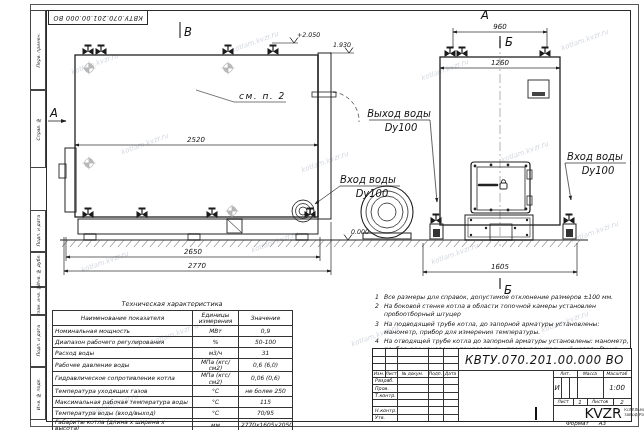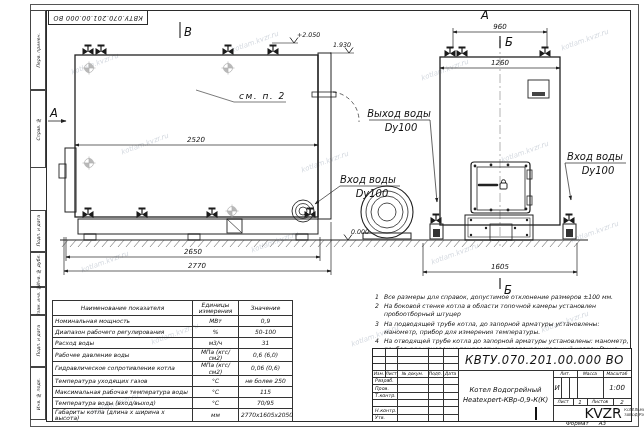--- a/index.html
+++ b/index.html
@@ -366,20 +366,21 @@
     </g>
     <g>
       <text class="lbl" x="595" y="160">Вход воды</text>
       <text class="lbl" x="598" y="174">Dy100</text>
       <line x1="565" y1="163" x2="626" y2="163" stroke="#222" stroke-width="0.7"></line>
       <line x1="565" y1="163" x2="571" y2="200" stroke="#222" stroke-width="0.7" marker-end="url(#arr)"></line>
     </g>
   </svg>
 
   <div class="tt">
+    <div class="tt-title">Техническая характеристика</div>
     <table>
       <colgroup>
           <col style="width:140px">
           <col style="width:46px">
           <col style="width:54px">
         </colgroup>
       <tbody>
           <tr>
         <th>Наименование показателя</th>
         <th>Единицы измерения</th>
@@ -489,24 +490,20 @@
 
     <div class="cell l" style="left:0;top:28px;width:26px;height:7px;font-size:4.8px">Разраб.</div>
     <div class="cell l" style="left:0;top:35px;width:26px;height:8px;font-size:4.8px">Пров.</div>
     <div class="cell l" style="left:0;top:43px;width:26px;height:7px;font-size:4.8px">Т.контр.</div>
     <div class="cell l" style="left:0;top:50px;width:26px;height:7px;font-size:4.8px"></div>
     <div class="cell l" style="left:0;top:57px;width:26px;height:8px;font-size:4.8px">Н.контр.</div>
     <div class="cell l" style="left:0;top:65px;width:26px;height:7px;font-size:4.8px">Утв.</div>
 
     <div class="cell docnum" style="left:85px;top:0;width:173px;height:21px">КВТУ.070.201.00.000  ВО</div>
 
-    <div class="cell nm" style="left:85px;top:21px;width:95px;height:51px">
-      <span>Котел Водогрейный</span>
-      <span>Heatexpert-КВр-0,9-К(К)</span>
-    </div>
 
     <div class="cell" style="left:180px;top:21px;width:24px;height:7px">Лит.</div>
     <div class="cell" style="left:204px;top:21px;width:26px;height:7px">Масса</div>
     <div class="cell" style="left:230px;top:21px;width:28px;height:7px">Масштаб</div>
     <div class="cell" style="left:180px;top:28px;width:8px;height:21px;font-size:7px">И</div>
     <div class="cell" style="left:204px;top:28px;width:26px;height:21px;font-size:6px"></div>
     <div class="cell" style="left:230px;top:28px;width:28px;height:21px;font-size:7px">1:00</div>
 
     <div class="cell" style="left:180px;top:49px;width:20px;height:7px">Лист</div>
     <div class="cell" style="left:200px;top:49px;width:14px;height:7px;font-size:5.5px">1</div>

